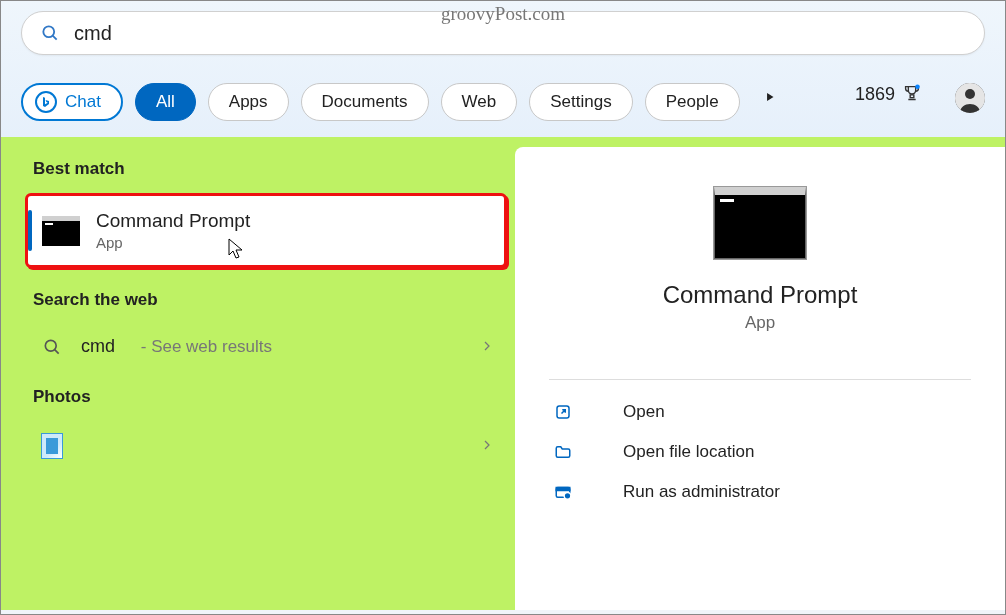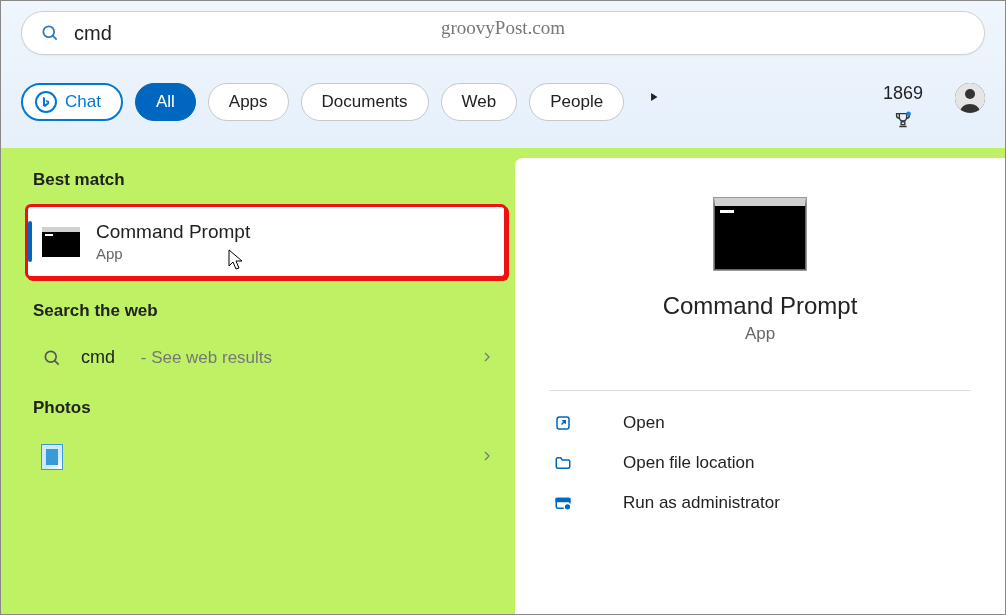--- a/index.html
+++ b/index.html
@@ -36,21 +36,21 @@
     width: 20px; height: 20px; margin-right: 14px;
     color: #3178c6;
   }
   .search-input {
     flex: 1; border: none; outline: none;
     font-size: 20px; color: #222;
     background: transparent;
   }
   .watermark {
     position: absolute;
-    top: 16px; left: 50%; transform: translateX(-50%);
+    top: 2px; left: 50%; transform: translateX(-50%);
     color: #777; font-size: 19px;
     pointer-events: none;
     font-family: Georgia, serif;
   }
   .filter-row {
     display: flex;
     align-items: flex-start;
     gap: 12px;
     padding: 28px 20px 0 20px;
   }
@@ -84,21 +84,21 @@
   }
   .more-arrow {
     width: 28px; height: 28px;
     display: flex; align-items: center; justify-content: center;
     color: #222; font-size: 16px; cursor: pointer;
     margin-left: 4px;
   }
   .spacer { flex: 1; }
   .rewards {
     display: flex; align-items: center; gap: 6px;
-    font-size: 18px; color: #222; flex-direction: column;
+    font-size: 18px; color: #222;
   }
   .rewards .trophy {
     width: 22px; height: 22px; position: relative;
   }
   .avatar {
     width: 30px; height: 30px; border-radius: 50%;
     background: #444; margin-left: 20px;
     display:flex; align-items:center; justify-content:center;
     overflow:hidden;
   }
@@ -261,20 +261,23 @@
         <span>All</span>
       </div>
     <div class="chip">
         <span>Apps</span>
       </div>
     <div class="chip">
         <span>Documents</span>
       </div>
     <div class="chip">
         <span>Web</span>
+      </div>
+    <div class="chip">
+        <span>Settings</span>
       </div>
     <div class="chip">
         <span>People</span>
       </div>
     <div class="more-arrow">
       <svg width="14" height="14" viewBox="0 0 24 24" fill="currentColor">
           <path d="M7 5l11 7-11 7z"></path>
         </svg>
     </div>
     <div class="spacer"></div>

